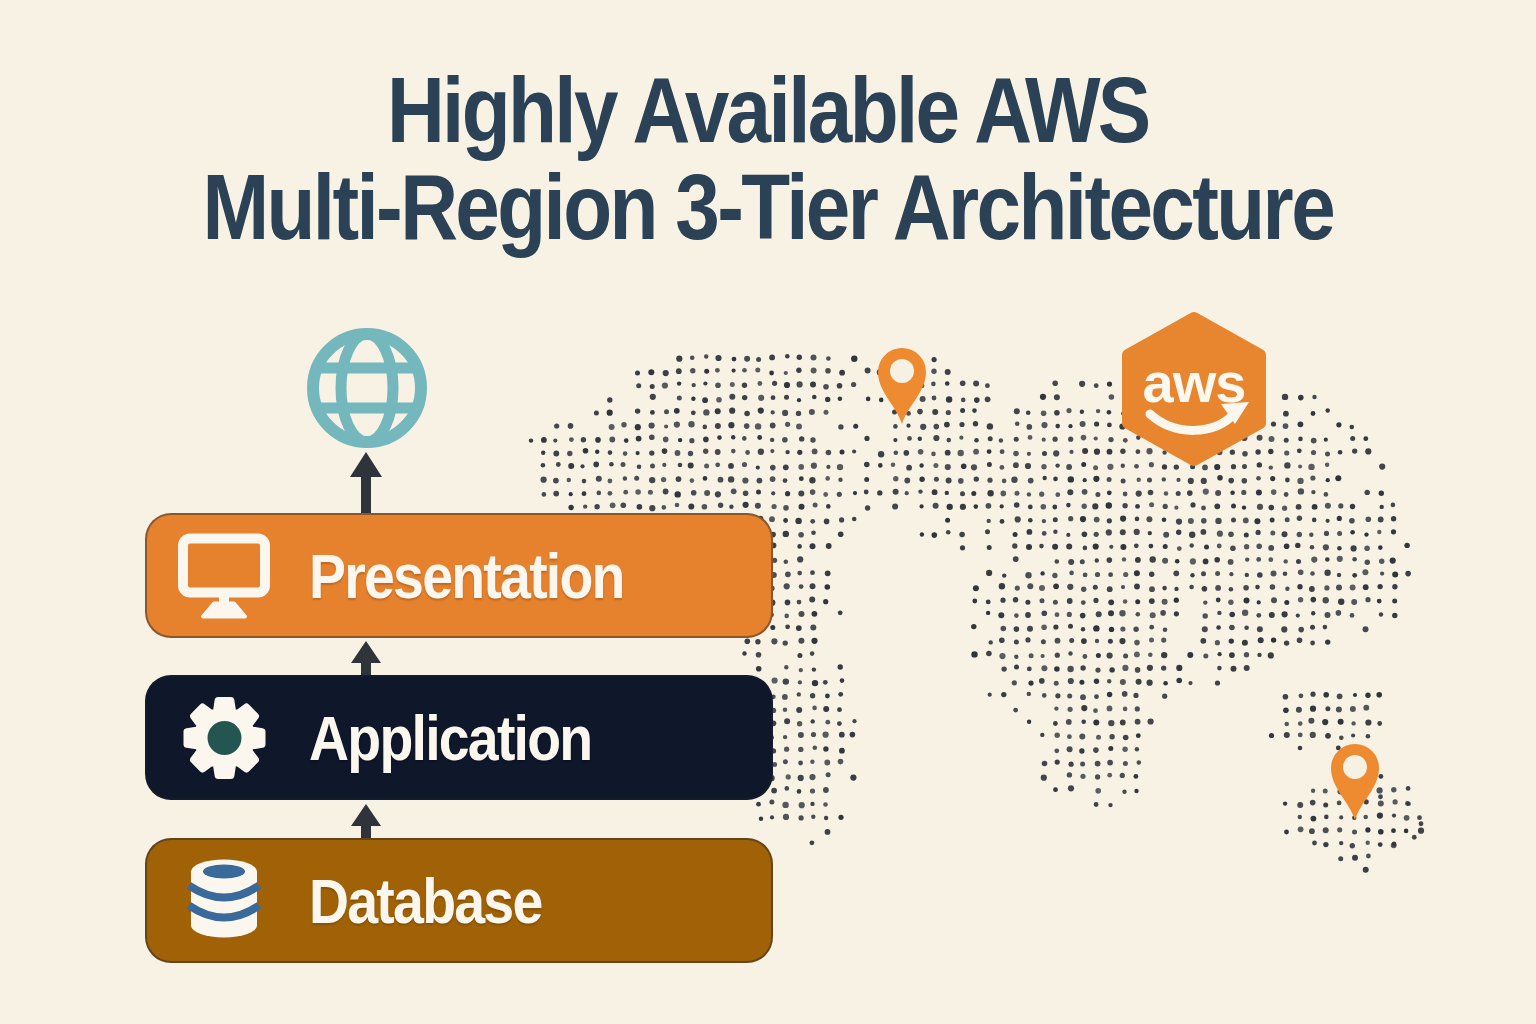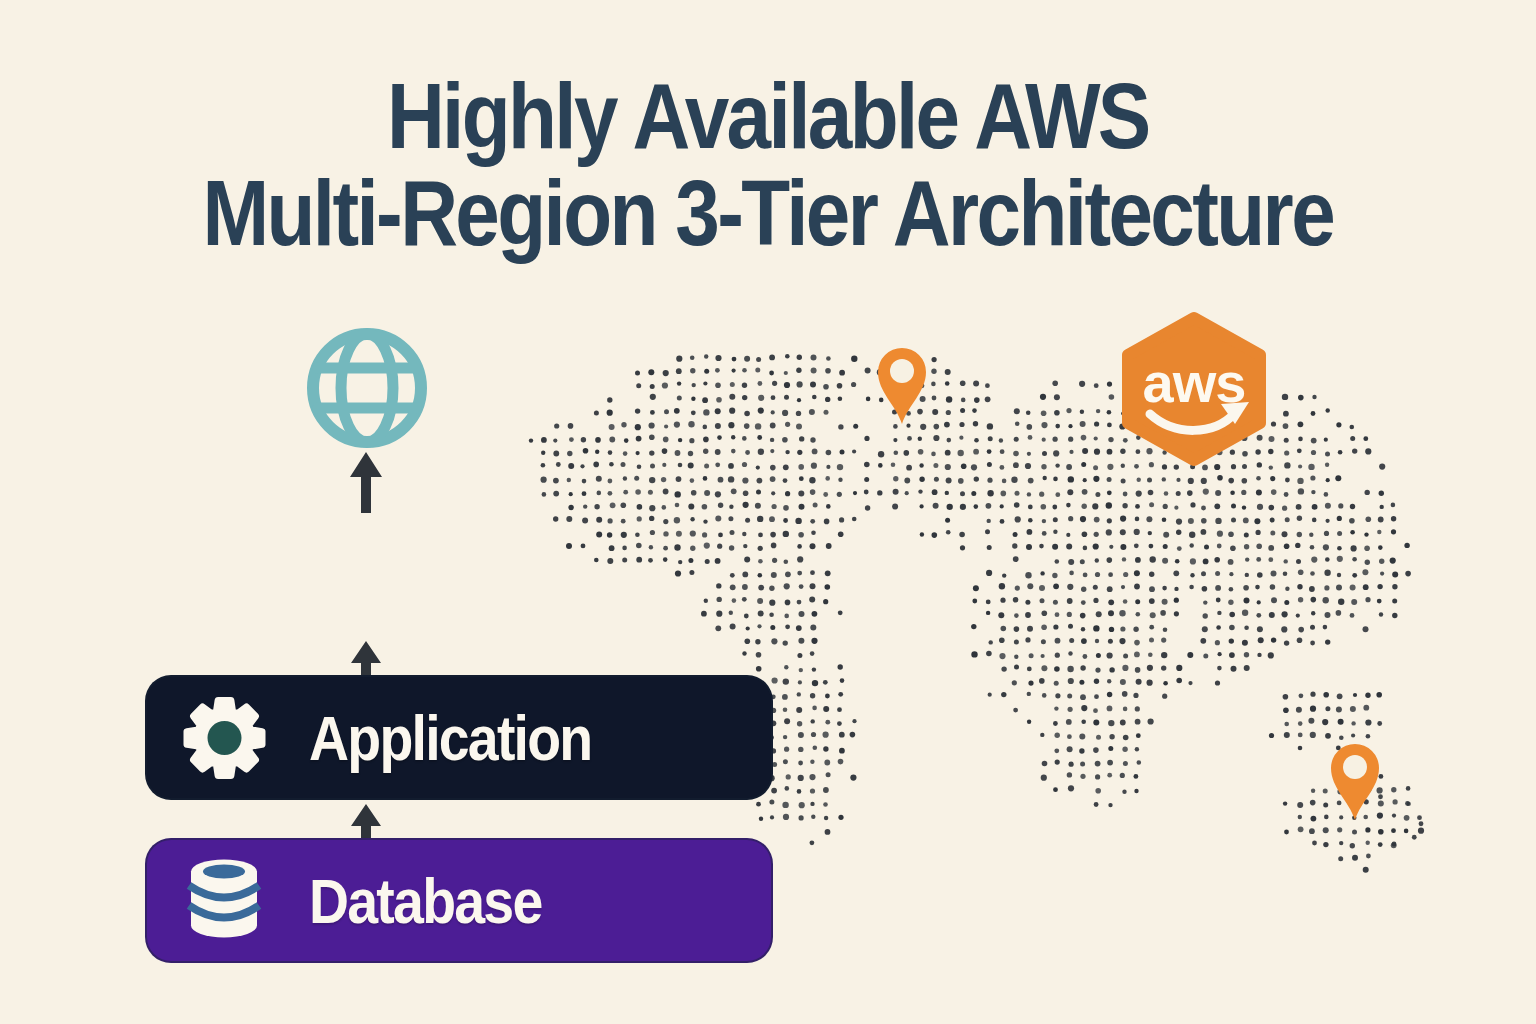--- a/index.html
+++ b/index.html
@@ -4,21 +4,21 @@
 <style>
   html,body{margin:0;padding:0;}
   #stage{
     position:relative;
     width:1536px;height:1024px;
     overflow:hidden;
     font-family:"Liberation Sans", sans-serif;
   }
   
   #title{
-    position:absolute;left:0;top:68px;width:1536px;
+    position:absolute;left:0;top:62px;width:1536px;
     text-align:center;z-index:4;
     font-weight:bold;line-height:97px;font-size:92px;letter-spacing:-3px;
   }
   #title .tline{display:inline-block;transform:scaleX(0.87);transform-origin:50% 50%;white-space:nowrap;}
   
   #map{position:absolute;left:0;top:0;z-index:1;}
   
   .tier{
     position:absolute;left:145px;width:628px;height:125px;
     border-radius:26px;z-index:3;
@@ -1349,30 +1349,38 @@
   <svg class="arrow" style="left:347px;top:452px" width="38" height="61">
     <polygon points="19,0 35,25 24,25 24,61 14,61 14,25 3,25" fill="#2F343A"></polygon>
   </svg>
   <svg class="arrow" style="left:347px;top:641px" width="38" height="34">
     <polygon points="19,0 34,22 24,22 24,34 14,34 14,22 4,22" fill="#2F343A"></polygon>
   </svg>
   <svg class="arrow" style="left:347px;top:804px" width="38" height="34">
     <polygon points="19,0 34,22 24,22 24,34 14,34 14,22 4,22" fill="#2F343A"></polygon>
   </svg>
 
+  <div class="tier" id="tier-presentation" style="background-color: rgb(230, 129, 45);">
+    <svg class="ticon" width="95" height="95">
+      <rect x="6" y="10" width="82" height="54" rx="7" fill="none" stroke="#FBF7EE" stroke-width="10"></rect>
+      <rect x="42" y="64" width="10" height="13" fill="#FBF7EE"></rect>
+      <path d="M26,88 L68,88 L57,75 L37,75 Z" fill="#FBF7EE" stroke="#FBF7EE" stroke-width="4" stroke-linejoin="round"></path>
+    </svg>
+    <span class="tlabel" style="color: rgb(251, 247, 238);">Presentation</span>
+  </div>
 
   <div class="tier" id="tier-application" style="background-color: #0f172a;">
     <svg class="ticon" width="95" height="95">
       <path id="gear-path" fill="#FBF7EE" stroke="#FBF7EE" stroke-width="7" stroke-linejoin="round" d="M41.1,10.0L53.9,10.0L55.6,21.2L60.3,23.2L69.4,16.5L78.5,25.6L71.8,34.7L73.8,39.4L85.0,41.1L85.0,53.9L73.8,55.6L71.8,60.3L78.5,69.4L69.4,78.5L60.3,71.8L55.6,73.8L53.9,85.0L41.1,85.0L39.4,73.8L34.7,71.8L25.6,78.5L16.5,69.4L23.2,60.3L21.2,55.6L10.0,53.9L10.0,41.1L21.2,39.4L23.2,34.7L16.5,25.6L25.6,16.5L34.7,23.2L39.4,21.2Z"></path>
       <circle cx="47.5" cy="47.5" r="17" fill="#235650"></circle>
     </svg>
     <span class="tlabel" style="color: rgb(251, 247, 238);">Application</span>
   </div>
 
-  <div class="tier" id="tier-database" style="background-color: #4c1d95;">
+  <div class="tier" id="tier-database" style="background-color: #a16207;">
     <svg class="ticon" width="95" height="95">
       <ellipse cx="47" cy="18" rx="33" ry="12" fill="#FBF7EE"></ellipse>
       <rect x="14" y="18" width="66" height="54" fill="#FBF7EE"></rect>
       <ellipse cx="47" cy="72" rx="33" ry="12" fill="#FBF7EE"></ellipse>
       <ellipse cx="47" cy="18" rx="21" ry="7" fill="#3A6A9A"></ellipse>
       <path d="M12,32 Q47,56 82,32" fill="none" stroke-width="8" stroke="#3A6A9A"></path>
       <path d="M12,52 Q47,76 82,52" fill="none" stroke-width="8" stroke="#3A6A9A"></path>
     </svg>
     <span class="tlabel" style="color: rgb(251, 247, 238);">Database</span>
   </div>

